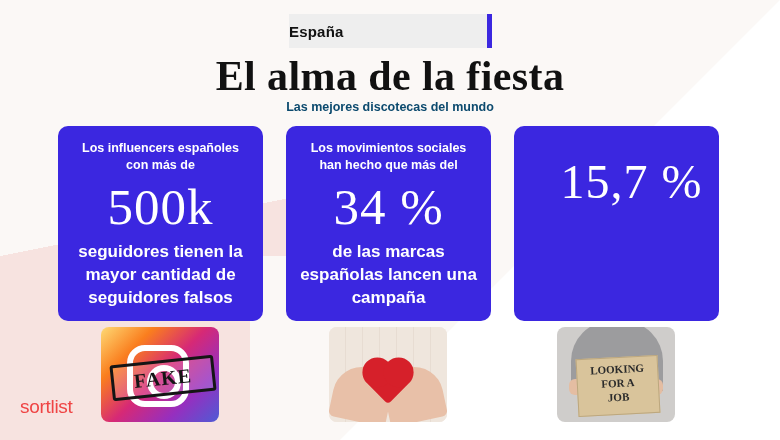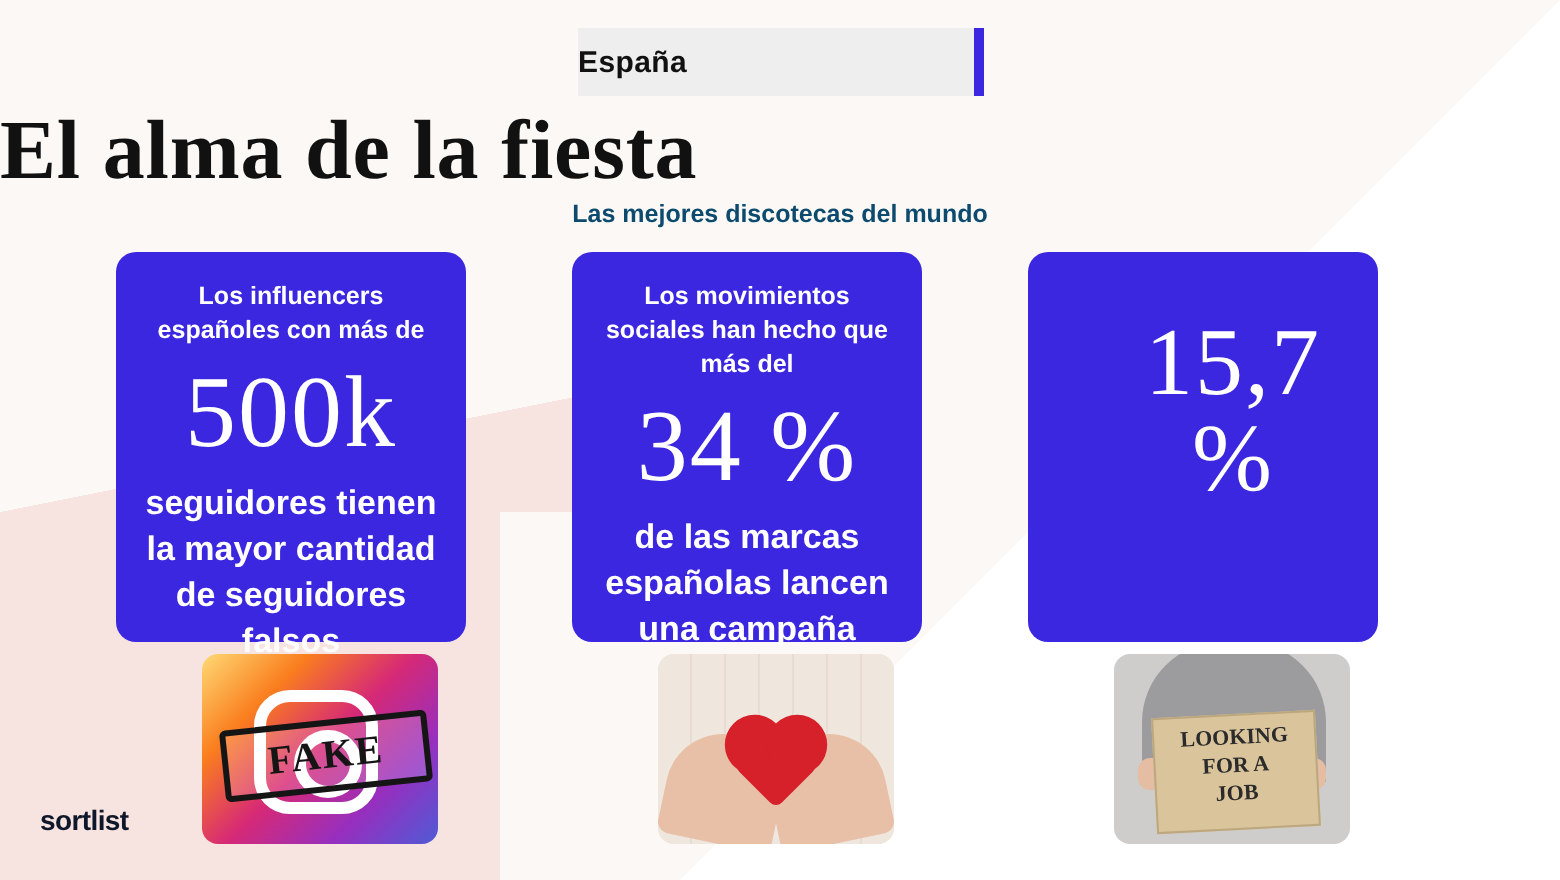--- a/index.html
+++ b/index.html
@@ -29,31 +29,31 @@
     position:absolute;left:289px;top:14px;width:200px;height:34px;
     background:#eeeeee;display:flex;align-items:center;
   }
   .country-tag .bar{
     position:absolute;right:-3px;top:0;width:5px;height:34px;background:#3b27e0;
   }
   .country-tag span{
     font-size:15px;font-weight:bold;color:#111;letter-spacing:.2px;
   }
   .title{
-    position:absolute;top:52px;left:0;width:780px;
+    position:absolute;top:52px;left:0;width:780px;text-align:center;
     font-family:"Liberation Serif", serif;
     font-size:42px;font-weight:bold;color:#111;letter-spacing:.4px;
   }
   .subtitle{
     position:absolute;top:100px;left:0;width:780px;text-align:center;
     font-size:12.5px;font-weight:bold;color:#0c4a6e;
   }
   
   .card{
-    position:absolute;top:126px;width:175px;height:195px;
+    position:absolute;top:126px;width:205px;height:195px;
     background:#3b27e0;border-radius:10px;color:#fff;
     display:flex;flex-direction:column;align-items:center;
     padding:14px 12px 0 12px;box-sizing:border-box;
   }
   .card.c1{left:58px;}
   .card.c2{left:286px;}
   .card.c3{left:514px;}
   .card .top-text{
     font-size:12.5px;font-weight:bold;line-height:1.35;text-align:center;
   }
@@ -132,21 +132,21 @@
     text-align:center;padding-top:5px;box-sizing:border-box;
   }
   .job .hand1,.job .hand2{
     position:absolute;width:20px;height:16px;background:#e4bda2;border-radius:6px;top:52px;
   }
   .job .hand1{left:12px;}
   .job .hand2{right:12px;}
   
   .logo{
     position:absolute;left:20px;bottom:22px;
-    font-size:14px;font-weight:bold;color:#0f172a;letter-spacing:-.3px;
+    font-size:19px;font-weight:normal;color:#ef4444;letter-spacing:-.3px;
   }
 </style>
 </head>
 <body>
 
 <div class="bg-base"></div>
 <div class="bg-pink"></div>
 <div class="bg-corner"></div>
 <div class="bg-white-diag"></div>
 

